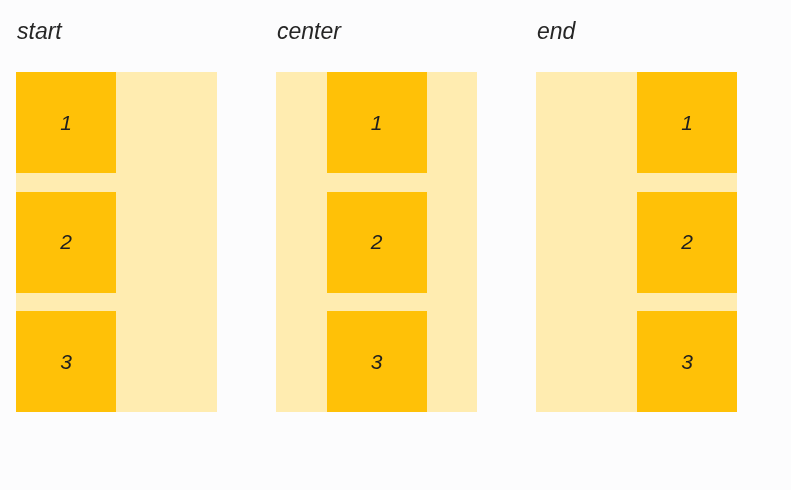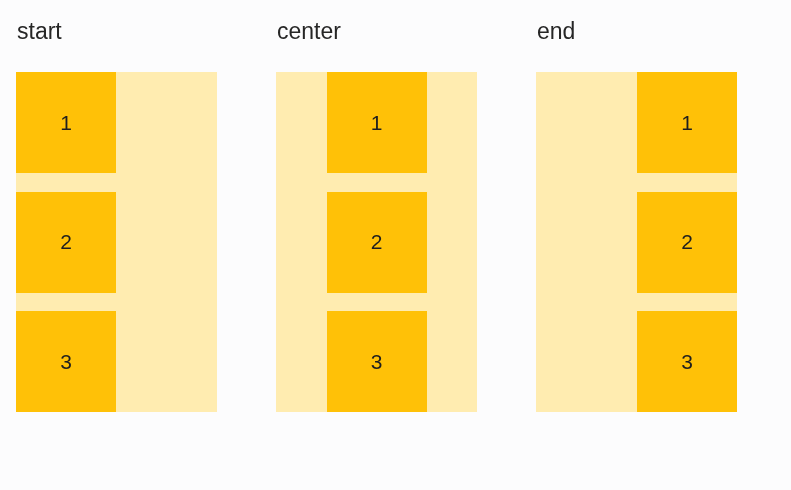--- a/index.html
+++ b/index.html
@@ -12,20 +12,21 @@
     height: 490px;
     background: #fcfcfd;
     font-family: "Liberation Sans", sans-serif;
     overflow: hidden;
   }
 
   .stage {
     position: relative;
     width: 791px;
     height: 410px;
+    font-style: italic;
   }
 
   .demo-column {
     position: absolute;
     top: 0;
     width: 201px;
   }
 
   .demo-label {
     font-size: 23px;

